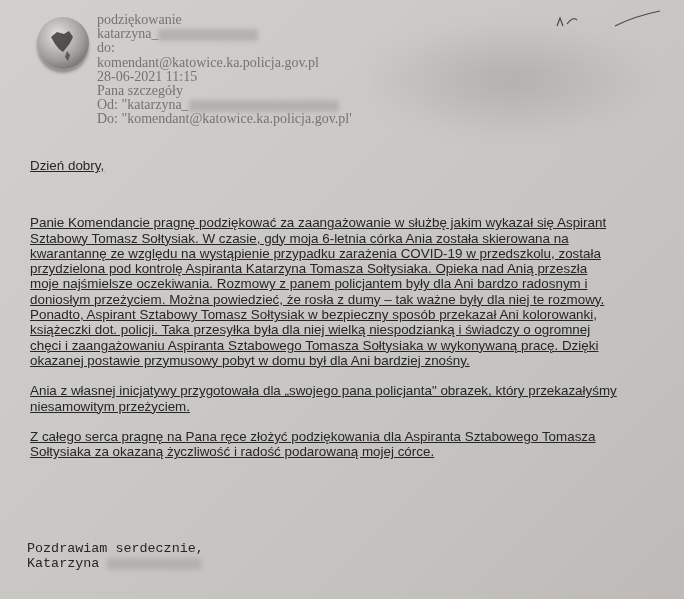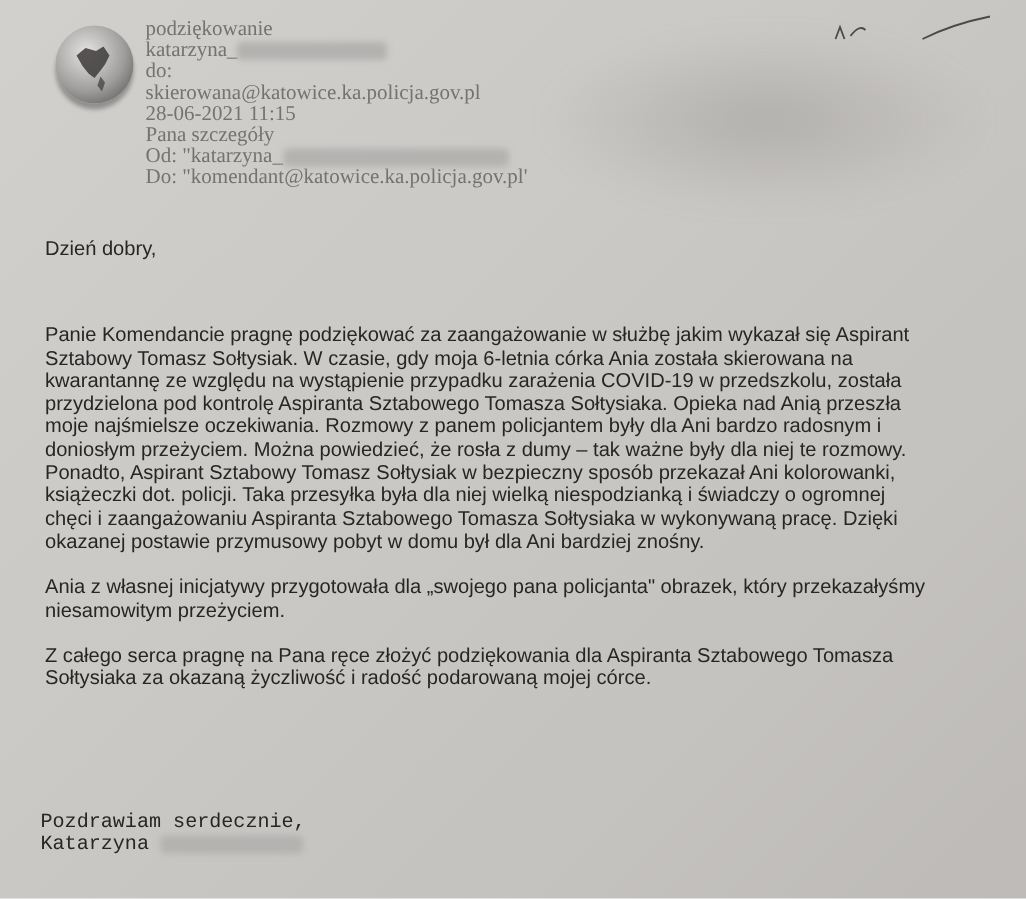--- a/index.html
+++ b/index.html
@@ -26,21 +26,21 @@
     .blur-area {
       position: absolute; left: 360px; top: 20px; width: 300px; height: 120px;
       background: radial-gradient(ellipse at 50% 50%, rgba(150,148,146,0.45) 0%, rgba(200,198,196,0) 70%);
       filter: blur(8px);
     }
     .signature {
       position: absolute; left: 555px; top: 8px; width: 110px; height: 22px;
     }
     .body-text {
       position: absolute; left: 30px; top: 158px; width: 650px;
-      font-family: "Liberation Sans", sans-serif; font-size: 13.4px; line-height: 15.3px; color: #262626;
+      font-family: "Liberation Sans", sans-serif; font-size: 13.4px; line-height: 15.3px; color: #262626; text-decoration: underline;
     }
     .greeting { margin: 0 0 42px 0; }
     .para { margin: 0 0 15px 0; }
     .closing {
       position: absolute; left: 27px; top: 541px;
       font-family: Liberation Mono, monospace; font-size: 13.4px; line-height: 15.3px; color: #262626;
     }
   </style>
 </head>
 <body>
@@ -56,37 +56,37 @@
 <svg class="signature" viewBox="0 0 110 22">
   <path d="M2 18 L5 10 L8 18 M12 16 Q18 8 22 12 M60 18 Q80 8 105 3" stroke="#4a4a4a" stroke-width="1.2" fill="none"></path>
 </svg>
 
 <div class="header">
   <div>podziękowanie</div>
   <div>
     <span>katarzyna_</span><span class="redact" style="width:100px"></span>
   </div>
   <div>do:</div>
-  <div>skierowana@katowice.ka.policja.gov.pl</div>
+  <div>komendant@katowice.ka.policja.gov.pl</div>
   <div>28-06-2021 11:15</div>
   <div>Pana szczegóły</div>
   <div>
     <span>Od: "katarzyna_</span><span class="redact" style="width:150px"></span>
   </div>
   <div>Do: "komendant@katowice.ka.policja.gov.pl'</div>
 </div>
 
 <div class="body-text">
   <div class="greeting">Dzień dobry,</div>
 
   <div class="para">
     <div>Panie Komendancie pragnę podziękować za zaangażowanie w służbę jakim wykazał się Aspirant</div>
     <div>Sztabowy Tomasz Sołtysiak. W czasie, gdy moja 6-letnia córka Ania została skierowana na</div>
     <div>kwarantannę ze względu na wystąpienie przypadku zarażenia COVID-19 w przedszkolu, została</div>
-    <div>przydzielona pod kontrolę Aspiranta Sztabowego Tomasza Sołtysiaka. Opieka nad Anią przeszła</div>
+    <div>przydzielona pod kontrolę Aspiranta Katarzyna Tomasza Sołtysiaka. Opieka nad Anią przeszła</div>
     <div>moje najśmielsze oczekiwania. Rozmowy z panem policjantem były dla Ani bardzo radosnym i</div>
     <div>doniosłym przeżyciem. Można powiedzieć, że rosła z dumy – tak ważne były dla niej te rozmowy.</div>
     <div>Ponadto, Aspirant Sztabowy Tomasz Sołtysiak w bezpieczny sposób przekazał Ani kolorowanki,</div>
     <div>książeczki dot. policji. Taka przesyłka była dla niej wielką niespodzianką i świadczy o ogromnej</div>
     <div>chęci i zaangażowaniu Aspiranta Sztabowego Tomasza Sołtysiaka w wykonywaną pracę. Dzięki</div>
     <div>okazanej postawie przymusowy pobyt w domu był dla Ani bardziej znośny.</div>
   </div>
 
   <div class="para">
     <div>Ania z własnej inicjatywy przygotowała dla „swojego pana policjanta" obrazek, który przekazałyśmy</div>

